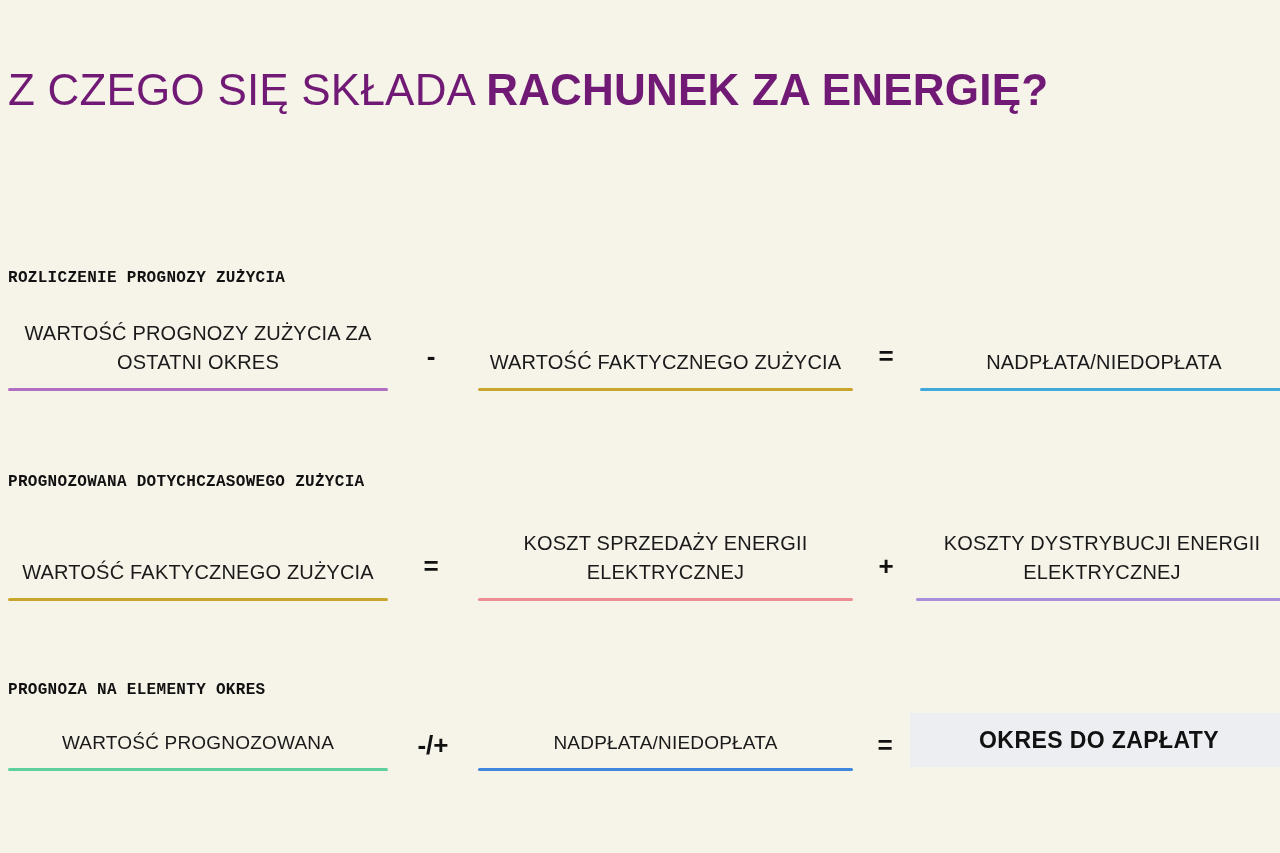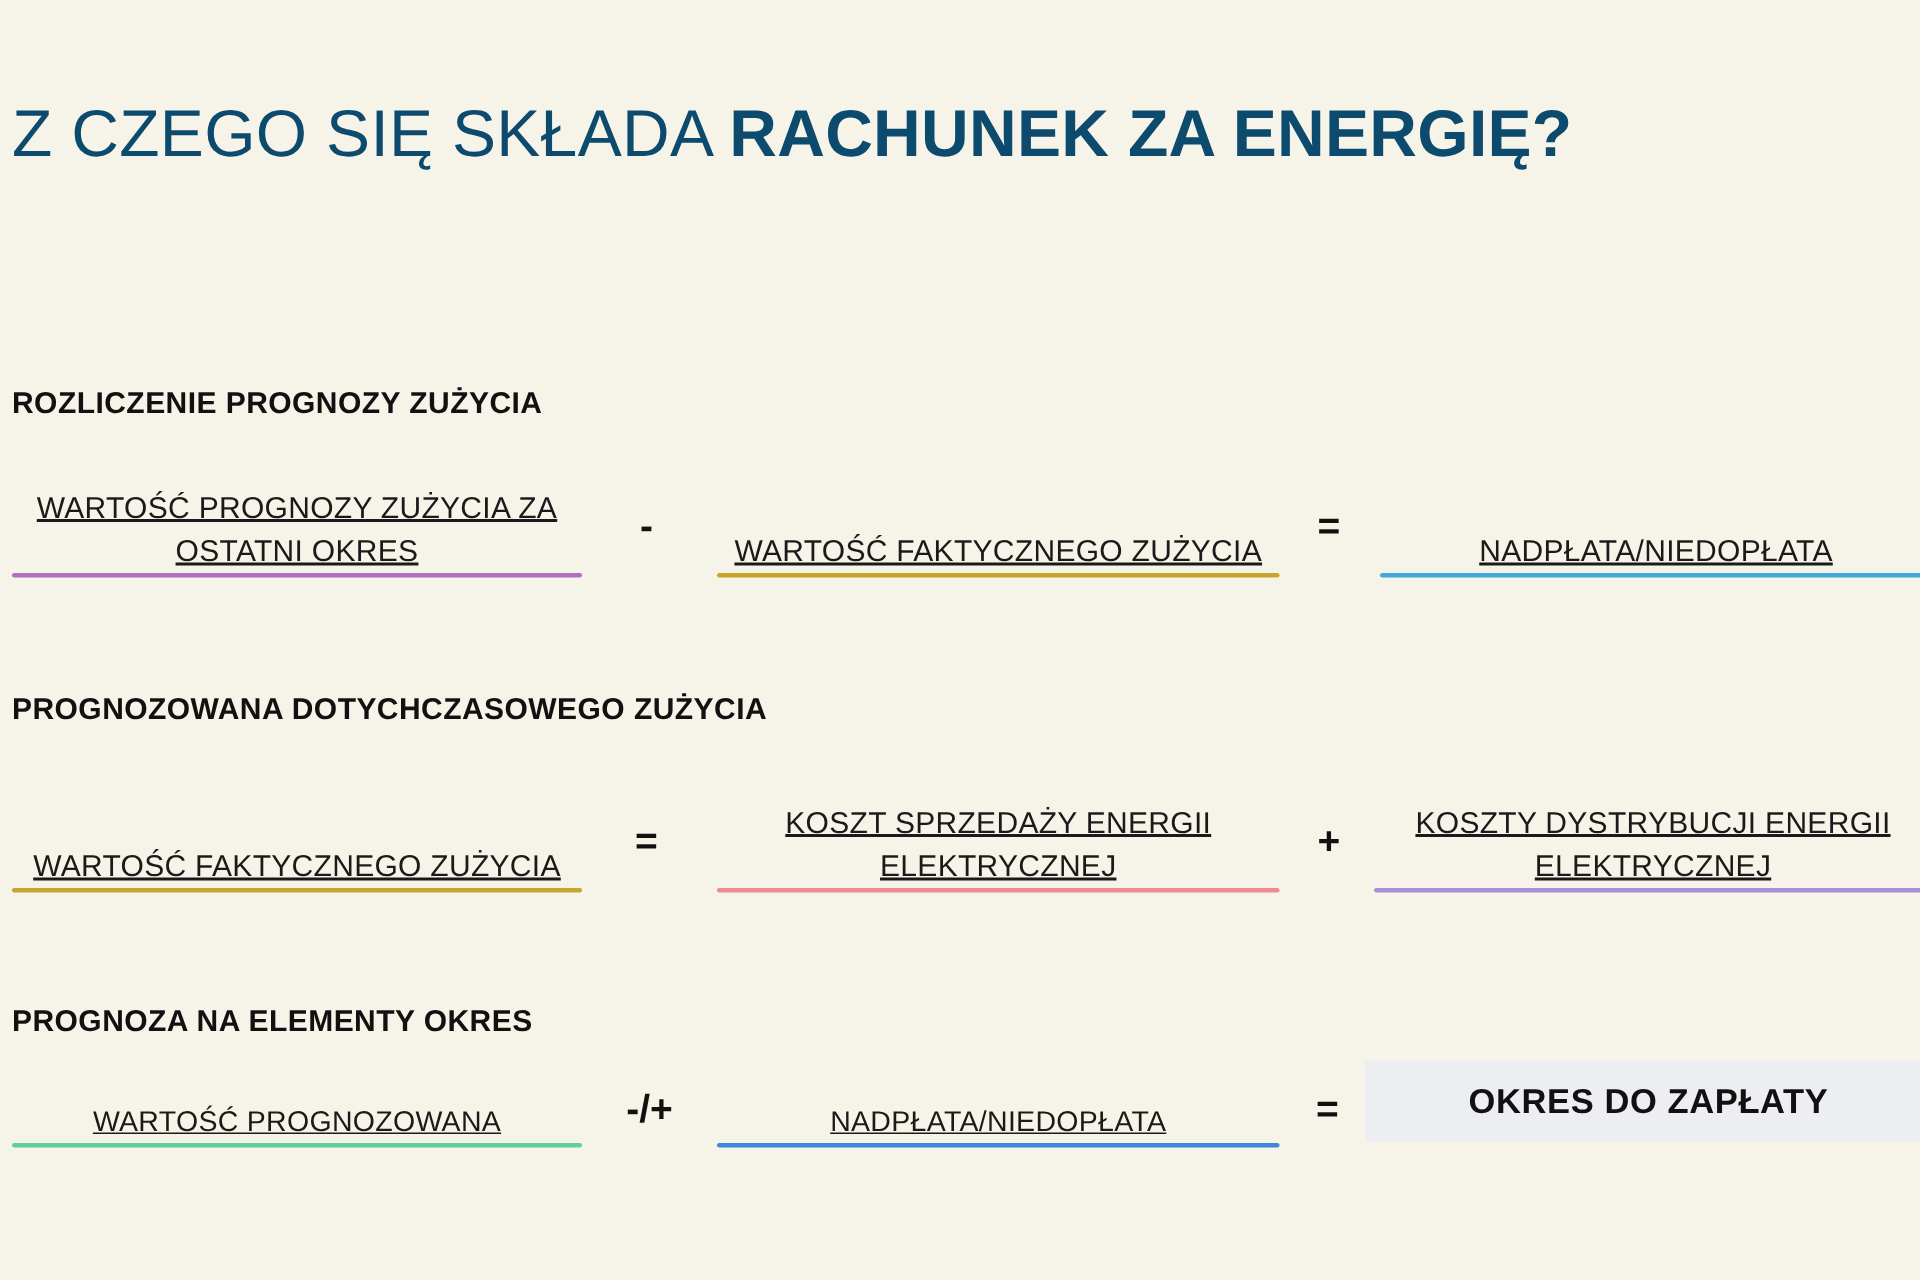--- a/index.html
+++ b/index.html
@@ -29,61 +29,61 @@
     position: absolute;
     left: 8px;
     top: 62px;
     width: 1264px;
   }
   .title-line {
     font-size: 44px;
     line-height: 56px;
     letter-spacing: 0.2px;
     font-weight: 400;
-    color: #0c4a6e;
+    color: #701a75;
     white-space: nowrap;
   }
   .title-line .bold {
     font-weight: 700;
   }
 
   
   .section {
     position: absolute;
     left: 8px;
     width: 1272px;
   }
   .section-heading {
-    font-size: 20px;
+    font-size: 16px;
     font-weight: 700;
     letter-spacing: 0.3px;
     color: #111111;
-    margin: 0 0 14px 0;
+    margin: 11px 0 14px 0;
+    font-family: Liberation Mono, monospace;
   }
 
   .row {
     position: relative;
     width: 1272px;
     height: 96px;
   }
 
   .cell {
     position: absolute;
     box-sizing: border-box;
     text-align: center;
     font-size: 20px;
     line-height: 29px;
     color: #1a1a1a;
     letter-spacing: 0.2px;
-    padding-bottom: 2px;
+    padding-bottom: 14px;
     display: flex;
     flex-direction: column;
     justify-content: flex-end;
     align-items: center;
-    text-decoration: underline;
   }
   .cell .txt {
     display: block;
     width: 100%;
   }
   .rule {
     position: absolute;
     left: 0;
     bottom: 0;
     height: 3px;

